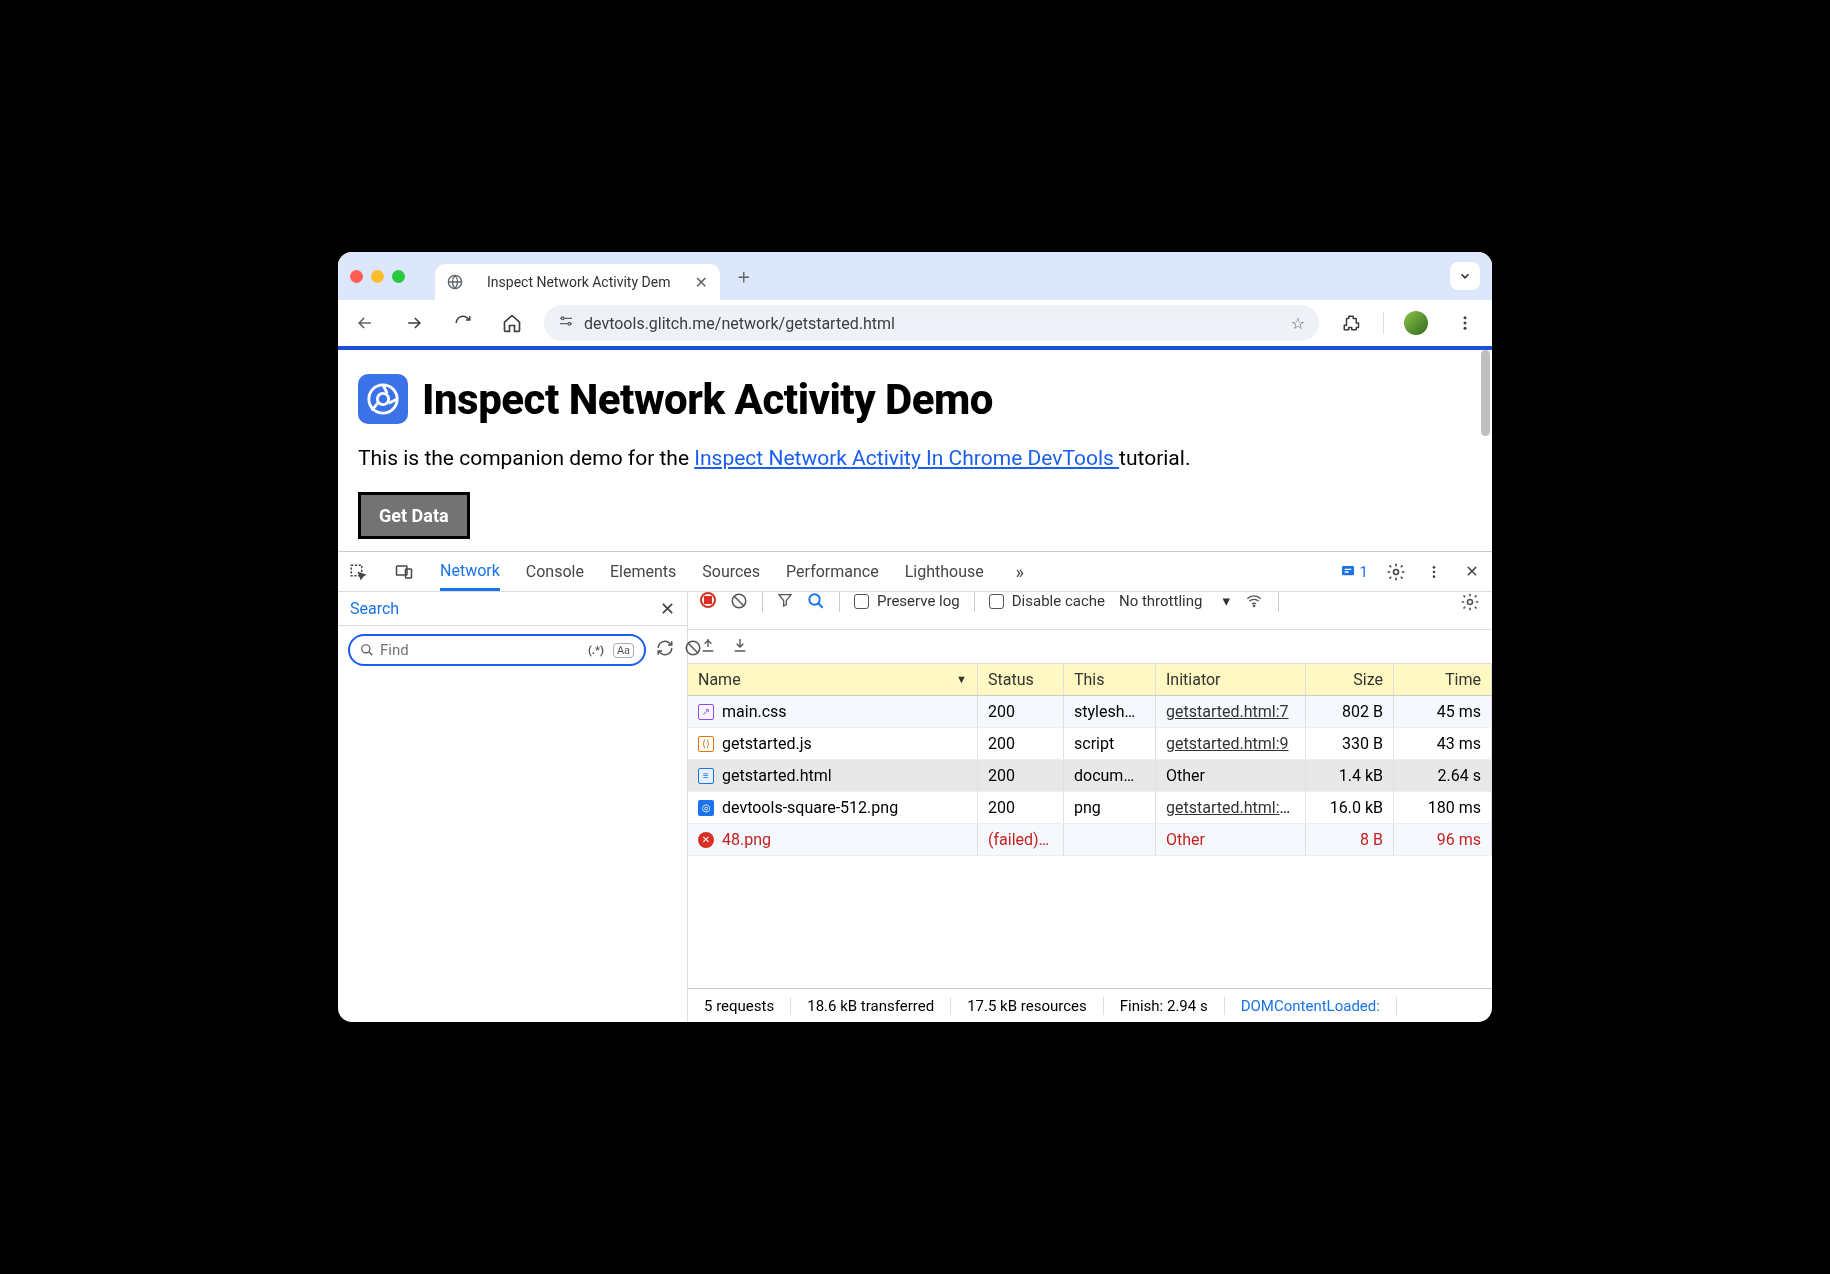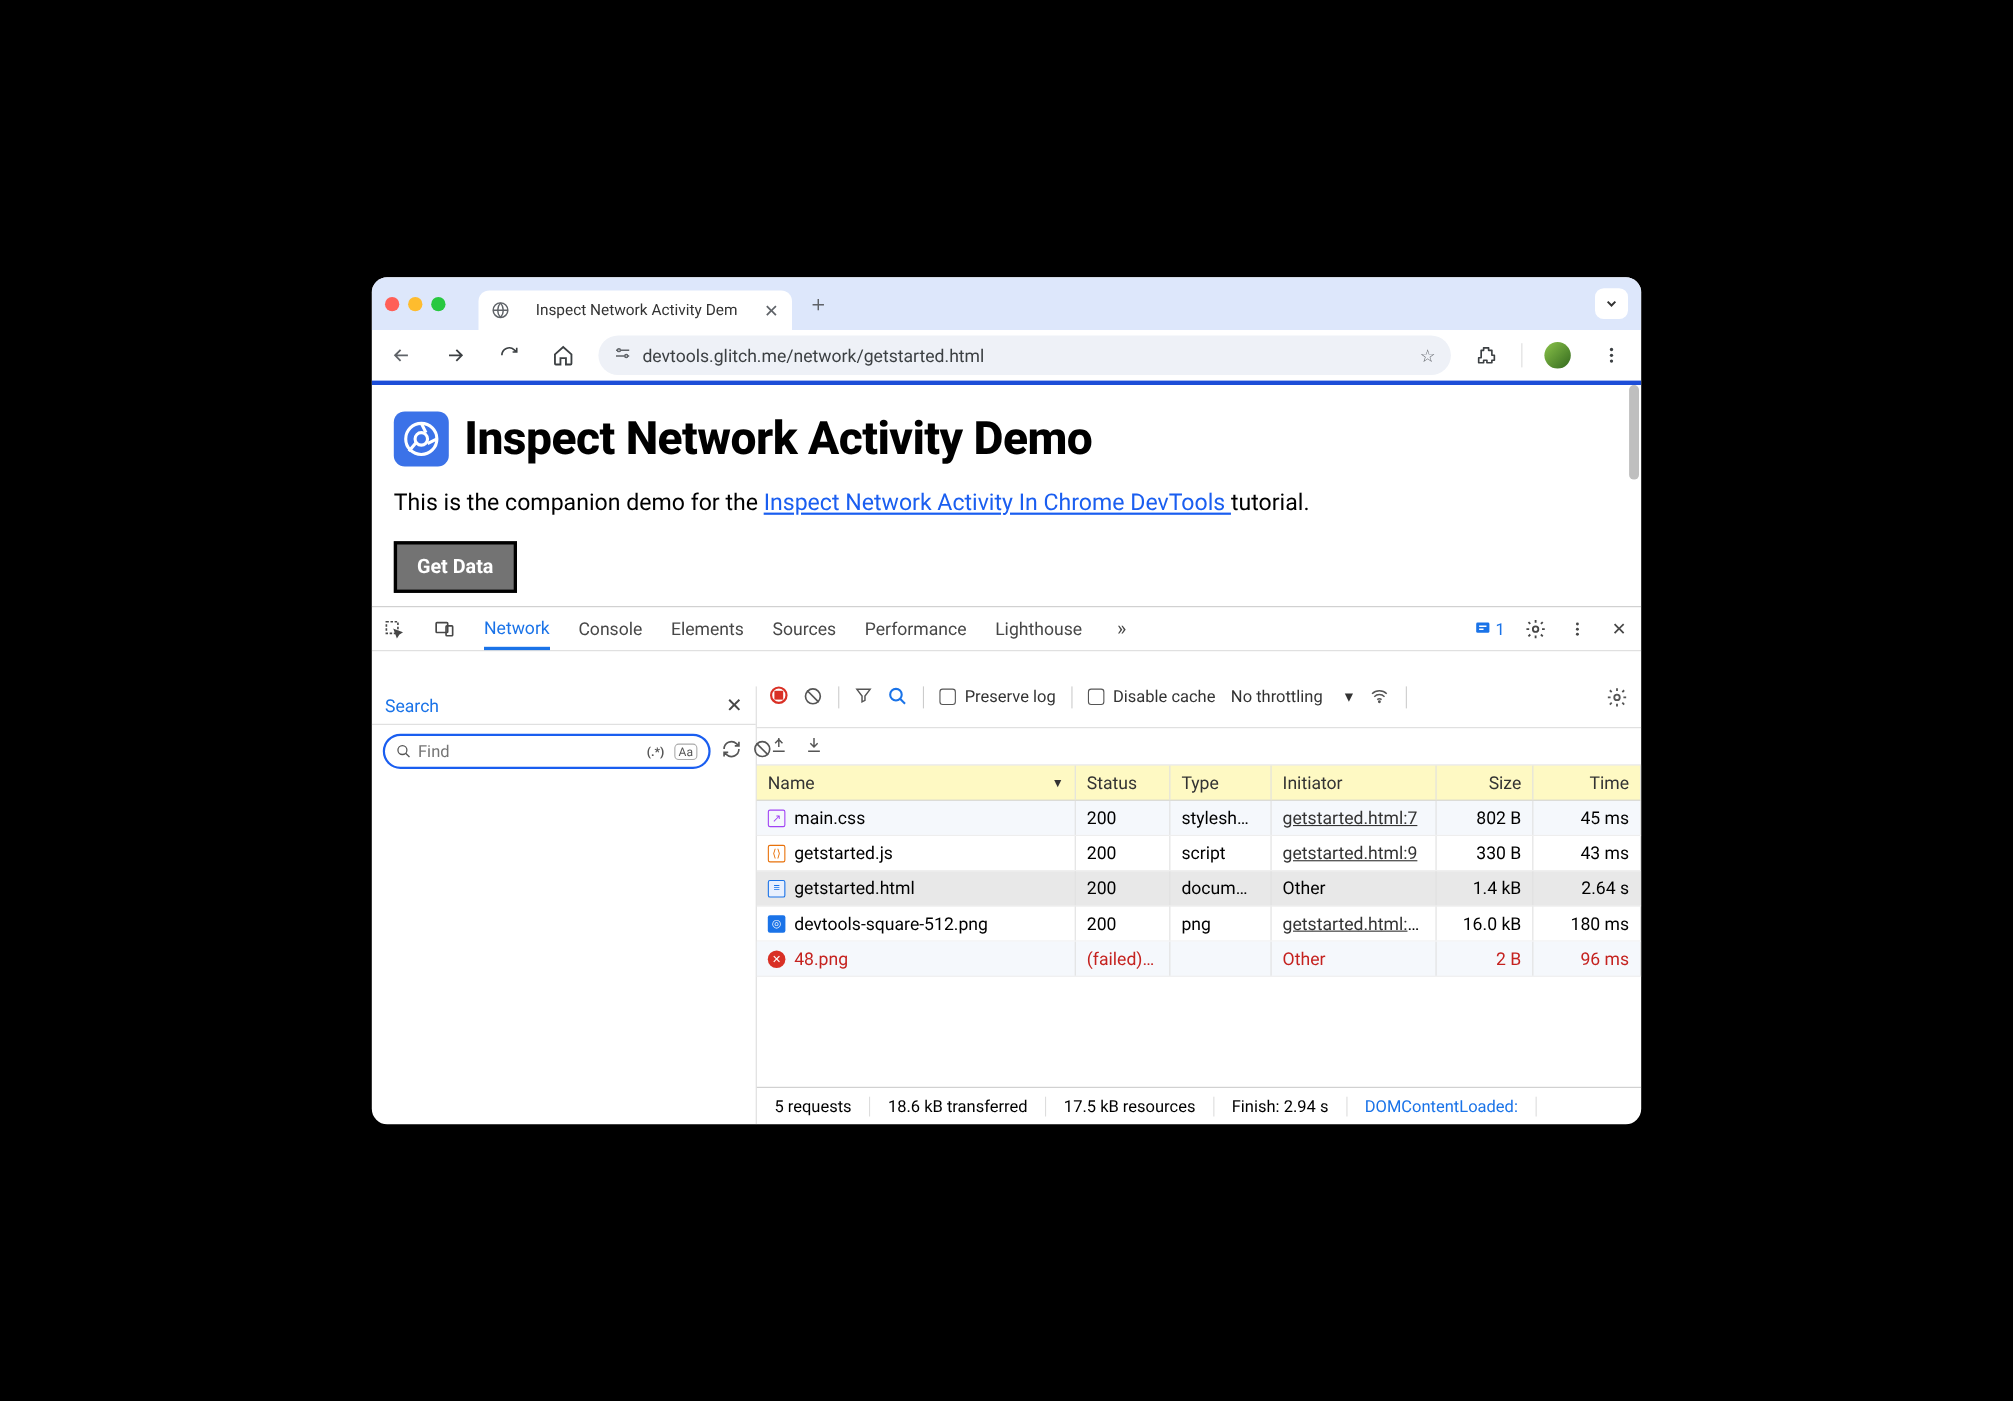--- a/index.html
+++ b/index.html
@@ -22,21 +22,21 @@
 .addrbar .star{color:#5f6368; cursor:pointer;}
 .page { padding:24px 20px 12px 20px; position:relative;}
 .page-scroll { position:absolute; right:2px; top:0; width:9px; height:86px; background:#bfbfbf; border-radius:5px;}
 .page-title-row{display:flex;align-items:center;gap:14px;}
 .app-icon { width:50px; height:50px; background:#3b72e8; border-radius:10px; display:flex; align-items:center; justify-content:center;}
 .app-icon svg{color:#fff;}
 .page h1 { font-size:42px; font-weight:800; letter-spacing:-0.5px;}
 .intro { font-size:21px; margin-top:22px; color:#000;}
 .intro a{color:#1a5ef0; text-decoration:underline;}
 .getdata { margin-top:22px; background:#737373; color:#fff; border:3px solid #000; font-size:18px; font-weight:700; padding:10px 18px; cursor:pointer;}
-.devtools { flex:1; display:flex; flex-direction:column; border-top:1px solid #ccc;gap:32px;}
+.devtools { flex:1; display:flex; flex-direction:column; border-top:1px solid #ccc;}
 .dt-tabs { height:40px; display:flex; align-items:center; padding:0 10px; gap:26px; border-bottom:1px solid #ddd; font-size:16px; color:#474747;}
 .dt-tabs .icn{width:20px;display:flex;justify-content:center;color:#474747;cursor:pointer;}
 .dt-tabs .tabitem{cursor:pointer; padding:8px 0;}
 .dt-tabs .tabitem.active{color:#1a73e8; border-bottom:3px solid #1a73e8;}
 .dt-tabs .right{margin-left:auto;display:flex;align-items:center;gap:18px;}
 .dt-tabs .badge{color:#1a73e8;display:flex;align-items:center;gap:4px;font-size:15px;}
 .dt-body { flex:1; display:flex;}
 .search-pane{ width:350px; border-right:1px solid #ddd; display:flex; flex-direction:column;}
 .search-head{display:flex;align-items:center;justify-content:space-between;padding:6px 12px;border-bottom:1px solid #ddd;}
 .search-head .lbl{color:#1a73e8;font-size:16px;}
@@ -297,21 +297,21 @@
               </svg></span>
         </div>
 
         <div class="net-table">
           <div class="nt-head">
             <div class="cell c-name">
                 <span>Name</span>
                 <span class="sort-ind">▼</span>
               </div>
             <div class="cell c-status">Status</div>
-            <div class="cell c-type">Type</div>
+            <div class="cell c-type">This</div>
             <div class="cell c-init">Initiator</div>
             <div class="cell c-size">Size</div>
             <div class="cell c-time">Time</div>
           </div>
           <div id="rows">
               <div class="nt-row odd">
                 <div class="cell c-name">
                   <span class="ficon css">↗</span>
                   <span>main.css</span>
                 </div>
@@ -355,21 +355,21 @@
                 <div class="cell c-time">180 ms</div>
               </div>
               <div class="nt-row odd fail">
                 <div class="cell c-name">
                   <span class="ficon err">✕</span>
                   <span>48.png</span>
                 </div>
                 <div class="cell c-status">(failed)…</div>
                 <div class="cell c-type"></div>
                 <div class="cell c-init">Other</div>
-                <div class="cell c-size">2 B</div>
+                <div class="cell c-size">8 B</div>
                 <div class="cell c-time">96 ms</div>
               </div>
             </div>
         </div>
 
         <div class="summary">
           <span class="seg">5 requests</span>
           <span class="seg">18.6 kB transferred</span>
           <span class="seg">17.5 kB resources</span>
           <span class="seg">Finish: 2.94 s</span>

